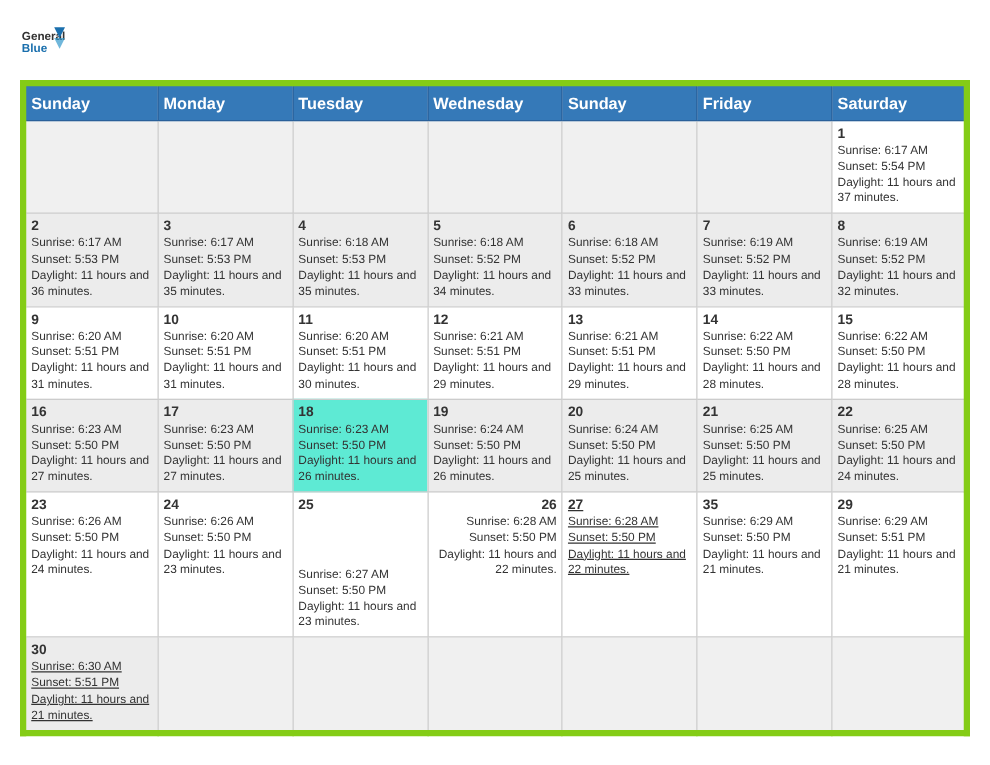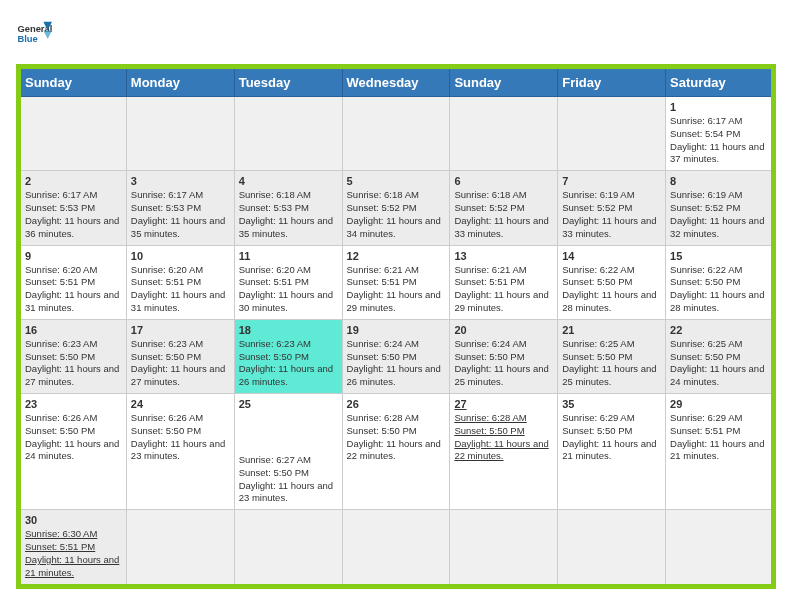--- a/index.html
+++ b/index.html
@@ -275,21 +275,21 @@
           <div class="day-info" style="white-space: pre-line;">Sunrise: 6:26 AM
 Sunset: 5:50 PM
 Daylight: 11 hours and 23 minutes.</div>
         </td>
         <td style="background: rgb(255, 255, 255);">
           <span class="day-num">25</span>
           <div class="day-info" style="white-space: pre-line; margin-top: 44px;">Sunrise: 6:27 AM
 Sunset: 5:50 PM
 Daylight: 11 hours and 23 minutes.</div>
         </td>
-        <td style="background: rgb(255, 255, 255);">
+        <td style="background: rgb(255, 255, 255); text-align: right;">
           <span class="day-num">26</span>
           <div class="day-info" style="white-space: pre-line;">Sunrise: 6:28 AM
 Sunset: 5:50 PM
 Daylight: 11 hours and 22 minutes.</div>
         </td>
         <td style="background: rgb(255, 255, 255); text-decoration: underline;">
           <span class="day-num">27</span>
           <div class="day-info" style="white-space: pre-line;">Sunrise: 6:28 AM
 Sunset: 5:50 PM
 Daylight: 11 hours and 22 minutes.</div>

